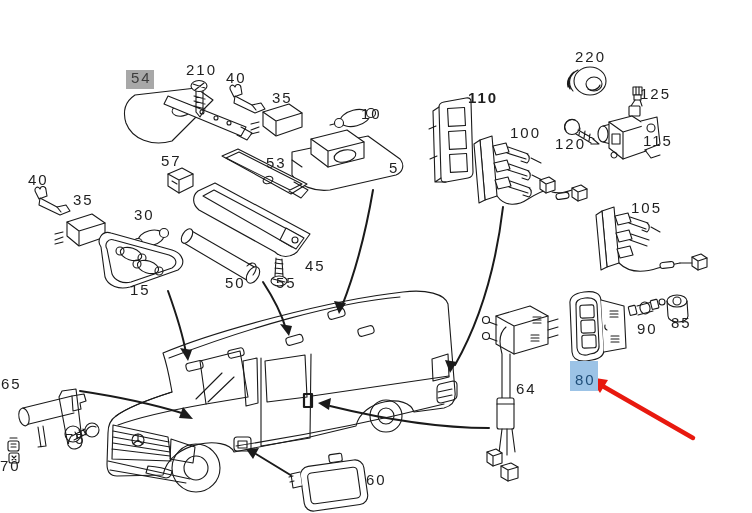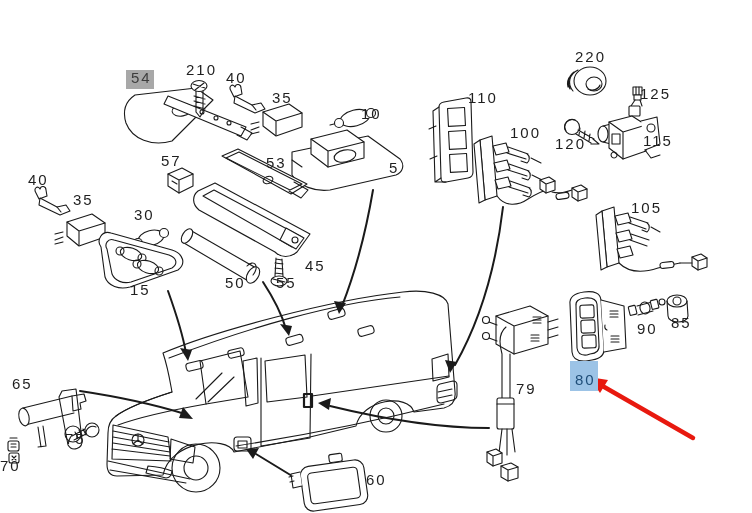--- a/index.html
+++ b/index.html
@@ -378,39 +378,39 @@
       </g>
     </g>
   </svg>
 
   <div>
       <span class="part-label hl-gray" style="left: 126px; top: 70px;">54</span>
       <span class="part-label" style="left: 186px; top: 62px;">210</span>
       <span class="part-label" style="left: 226px; top: 70px;">40</span>
       <span class="part-label" style="left: 272px; top: 90px;">35</span>
       <span class="part-label" style="left: 361px; top: 106px;">10</span>
-      <span class="part-label" style="left: 468px; top: 90px;">110</span>
+      <span class="part-label" style="left: 468px; top: 90px; font-weight: bold;">110</span>
       <span class="part-label" style="left: 510px; top: 125px;">100</span>
       <span class="part-label" style="left: 575px; top: 49px;">220</span>
       <span class="part-label" style="left: 640px; top: 86px;">125</span>
       <span class="part-label" style="left: 555px; top: 136px;">120</span>
       <span class="part-label" style="left: 643px; top: 133px;">115</span>
       <span class="part-label" style="left: 631px; top: 200px;">105</span>
       <span class="part-label" style="left: 161px; top: 153px; text-align: right;">57</span>
       <span class="part-label" style="left: 266px; top: 155px;">53</span>
       <span class="part-label" style="left: 389px; top: 160px;">5</span>
       <span class="part-label" style="left: 28px; top: 172px;">40</span>
       <span class="part-label" style="left: 73px; top: 192px;">35</span>
       <span class="part-label" style="left: 134px; top: 207px;">30</span>
       <span class="part-label" style="left: 305px; top: 258px;">45</span>
       <span class="part-label" style="left: 130px; top: 282px;">15</span>
       <span class="part-label" style="left: 225px; top: 275px;">50</span>
       <span class="part-label" style="left: 276px; top: 275px;">55</span>
-      <span class="part-label" style="left: 12px; top: 376px;">65</span>
+      <span class="part-label" style="left: 1px; top: 376px;">65</span>
       <span class="part-label" style="left: 65px; top: 431px;">75</span>
       <span class="part-label" style="left: 0px; top: 458px;">70</span>
       <span class="part-label" style="left: 366px; top: 472px;">60</span>
-      <span class="part-label" style="left: 516px; top: 381px;">79</span>
+      <span class="part-label" style="left: 516px; top: 381px;">64</span>
       <span class="part-label hl-blue" style="left: 570px; top: 361px;">80</span>
       <span class="part-label" style="left: 637px; top: 321px;">90</span>
       <span class="part-label" style="left: 671px; top: 315px;">85</span>
     </div>
 </div>
 
 </body></html>

